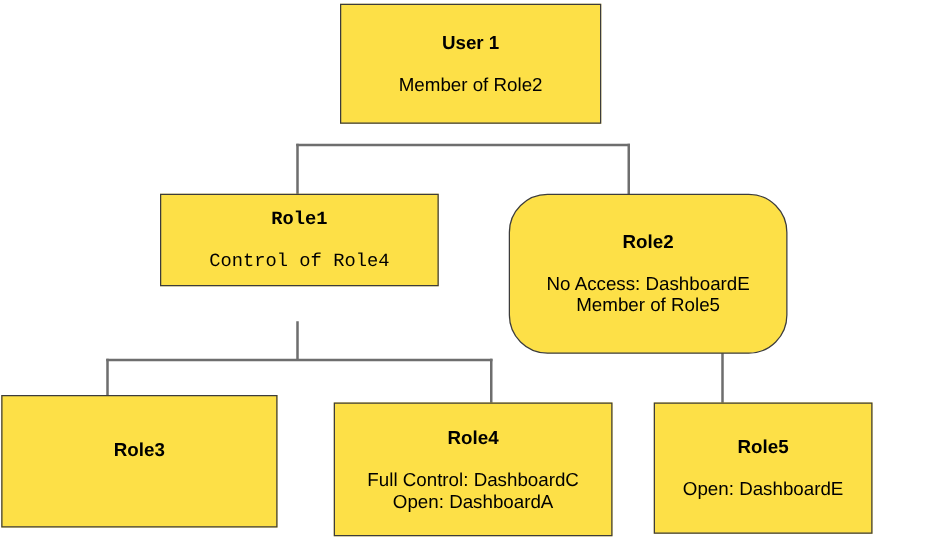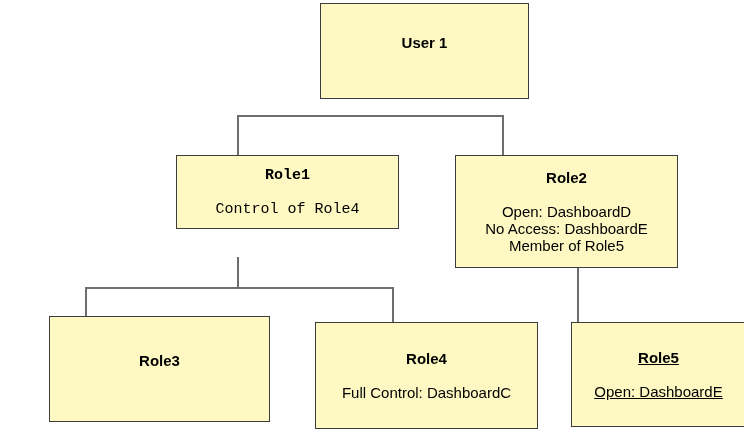--- a/index.html
+++ b/index.html
@@ -13,28 +13,27 @@
     height: 432px;
     background: #ffffff;
     font-family: "Liberation Sans", "DejaVu Sans", sans-serif;
     color: #000000;
     overflow: hidden;
   }
   .node {
     position: absolute;
     box-sizing: border-box;
     border: 1px solid #3c3c3c;
-    background: #fef9c3;
+    background: #fde047;
     display: flex;
     flex-direction: column;
     align-items: center;
     justify-content: center;
     text-align: center;
     font-size: 15px;
-    margin-left: 48px;
   }
   .node-title {
     font-weight: bold;
     line-height: 17px;
     white-space: nowrap;
   }
   .node-spacer {
     height: 17px;
   }
   .node-line {
@@ -60,46 +59,47 @@
   <div class="vline" style="left:237px; top:257px; height:31px;"></div>
   <div class="hline" style="left:85px; top:287px; width:309px;"></div>
   <div class="vline" style="left:85px; top:287px; height:37px;"></div>
   <div class="vline" style="left:392px; top:287px; height:36px;"></div>
 
   <div class="vline" style="left:577px; top:257px; height:66px;"></div>
 
   <div class="node" style="left:272px; top:3px; width:209px; height:96px;">
     <div class="node-title">User 1</div>
     <div class="node-spacer"></div>
+    <div class="node-line">Member of Role2</div>
   </div>
 
   <div class="node" style="left:128px; top:155px; width:223px; height:74px;font-family:Liberation Mono, monospace;">
     <div class="node-title">Role1</div>
     <div class="node-spacer"></div>
     <div class="node-line">Control of Role4</div>
   </div>
 
-  <div class="node" style="left:407px; top:155px; width:223px; height:113px;">
+  <div class="node" style="left:407px; top:155px; width:223px; height:128px;border-radius:31px;">
     <div class="node-title">Role2</div>
     <div class="node-spacer"></div>
-    <div class="node-line">Open: DashboardD</div>
     <div class="node-line">No Access: DashboardE</div>
     <div class="node-line">Member of Role5</div>
   </div>
 
   <div class="node" style="left:1px; top:316px; width:221px; height:106px;">
     <div class="node-title">Role3</div>
     <div class="node-spacer"></div>
   </div>
 
   <div class="node" style="left:267px; top:322px; width:223px; height:107px;">
     <div class="node-title">Role4</div>
     <div class="node-spacer"></div>
     <div class="node-line">Full Control: DashboardC</div>
+    <div class="node-line">Open: DashboardA</div>
   </div>
 
-  <div class="node" style="left:523px; top:322px; width:175px; height:105px;text-decoration:underline;">
+  <div class="node" style="left:523px; top:322px; width:175px; height:105px;">
     <div class="node-title">Role5</div>
     <div class="node-spacer"></div>
     <div class="node-line">Open: DashboardE</div>
   </div>
 
 </div>
 
 </body></html>

